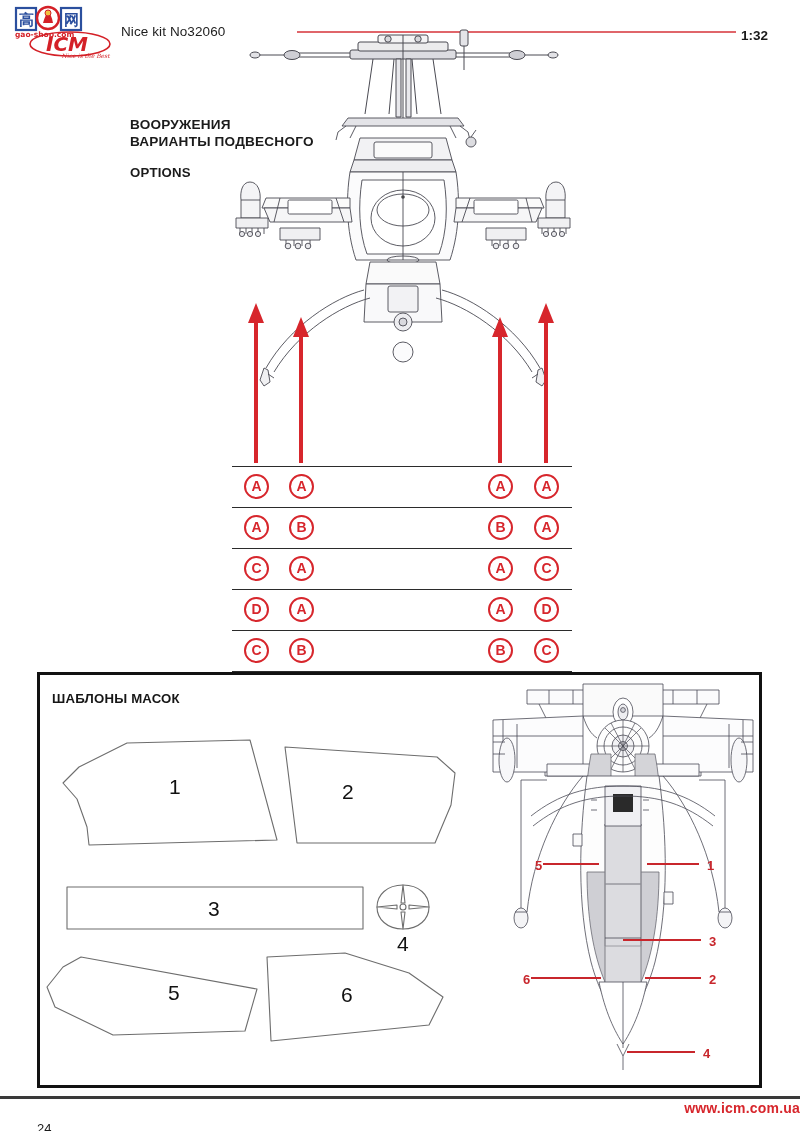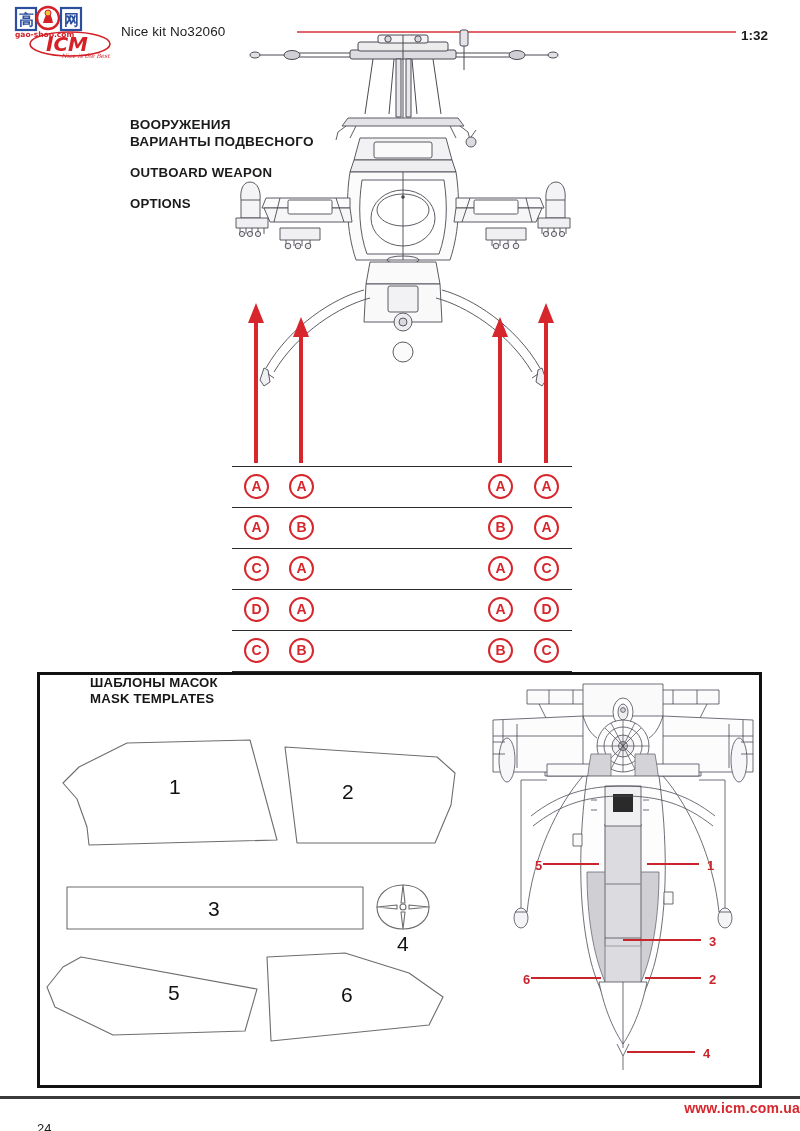--- a/index.html
+++ b/index.html
@@ -36,21 +36,21 @@
   .opt-row{position:relative;height:40px;border-bottom:1.6px solid #2b2b2b;}
   #opt-table .opt-row:first-child{border-top:1.6px solid #2b2b2b;}
   .badge{position:absolute;top:7px;width:25px;height:25px;border-radius:50%;
          border:2.6px solid #d7262c;box-sizing:border-box;color:#d7262c;
          font-size:14px;font-weight:bold;line-height:20px;text-align:center;}
   .c0{left:12px;} .c1{left:57px;} .c2{left:256px;} .c3{left:302px;}
 
   
   #mask-panel{position:absolute;left:37px;top:672px;width:725px;height:416px;
               border:3px solid #111;box-sizing:border-box;background:#fff;}
-  #mask-title{position:absolute;left:52px;top:675px;width:260px;margin-left:38px;}
+  #mask-title{position:absolute;left:52px;top:691px;width:260px;}
   #mask-title .ru{font-size:13.2px;font-weight:bold;line-height:15.5px;
                   letter-spacing:.2px;color:#161616;}
   #mask-title .en{font-size:13.2px;font-weight:bold;line-height:15.5px;
                   letter-spacing:.2px;color:#161616;}
 
   #mask-shapes{position:absolute;left:45px;top:735px;width:440px;height:345px;}
   .mask-num{position:absolute;font-size:21px;color:#111;
             font-family:"Liberation Sans",sans-serif;}
 
   #mask-heli{position:absolute;left:487px;top:676px;width:272px;height:408px;}
@@ -94,21 +94,20 @@
   </div>
 
   <div id="kit-label">Nice kit No32060</div>
   <div id="header-rule"></div>
   <div id="scale-label">1:32</div>
 </div>
 
 <div id="opt-title">
   <div class="ru">ВООРУЖЕНИЯ</div>
   <div class="ru">ВАРИАНТЫ ПОДВЕСНОГО</div>
-  <div class="en">OUTBOARD WEAPON</div>
   <div class="en">OPTIONS</div>
 </div>
 
 <div id="heli-top">
 <svg width="350" height="410" viewBox="0 0 350 410">
   <g fill="none" stroke="#4a4a52" stroke-width="0.9" stroke-linejoin="round">
 
     <g stroke-width="1">
       <rect x="122" y="28" width="106" height="9" rx="2" fill="#dcdce1"></rect>
       <rect x="130" y="20" width="90" height="9" rx="2" fill="#ececed"></rect>
@@ -272,21 +271,20 @@
     <div class="badge c1">B</div>
     <div class="badge c2">B</div>
     <div class="badge c3">C</div>
   </div>
 </div>
 
 <div id="mask-panel"></div>
 
 <div id="mask-title">
   <div class="ru">ШАБЛОНЫ МАСОК</div>
-  <div class="en">MASK TEMPLATES</div>
 </div>
 
 <div id="mask-shapes">
 <svg width="440" height="345" viewBox="0 0 440 345">
   <g fill="#ffffff" stroke="#6d6d6d" stroke-width="1.1" stroke-linejoin="round">
 
     <path d="M32 64 L18 48 L34 32 L82 8 L205 5 L232 105 L44 110 L42 92 Z"></path>
 
     <path d="M240 12 L392 22 L410 38 L406 70 L390 108 L252 108 Z"></path>
 

